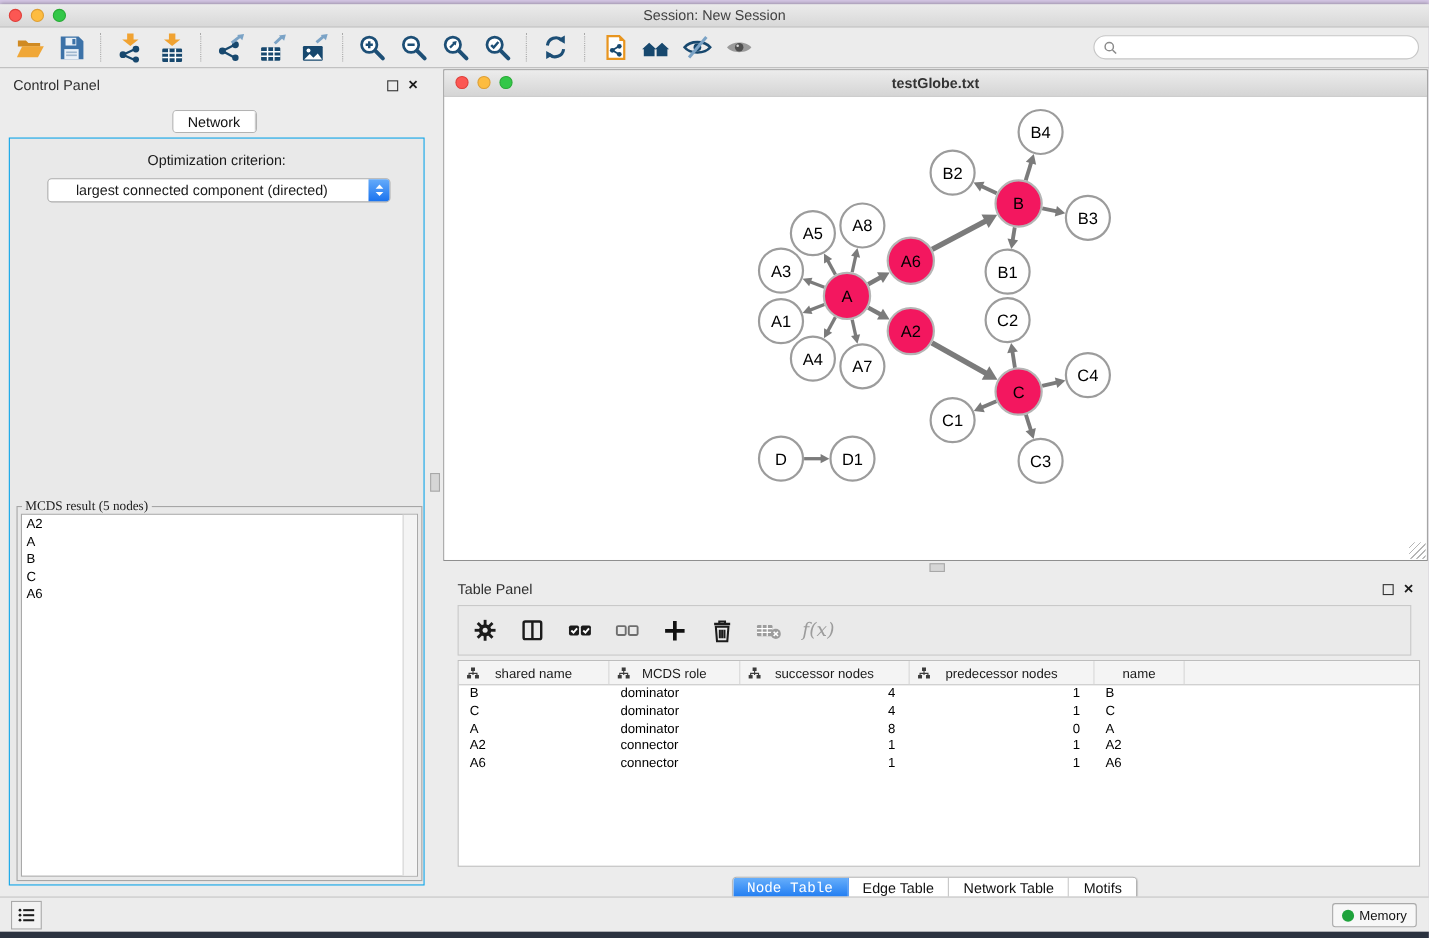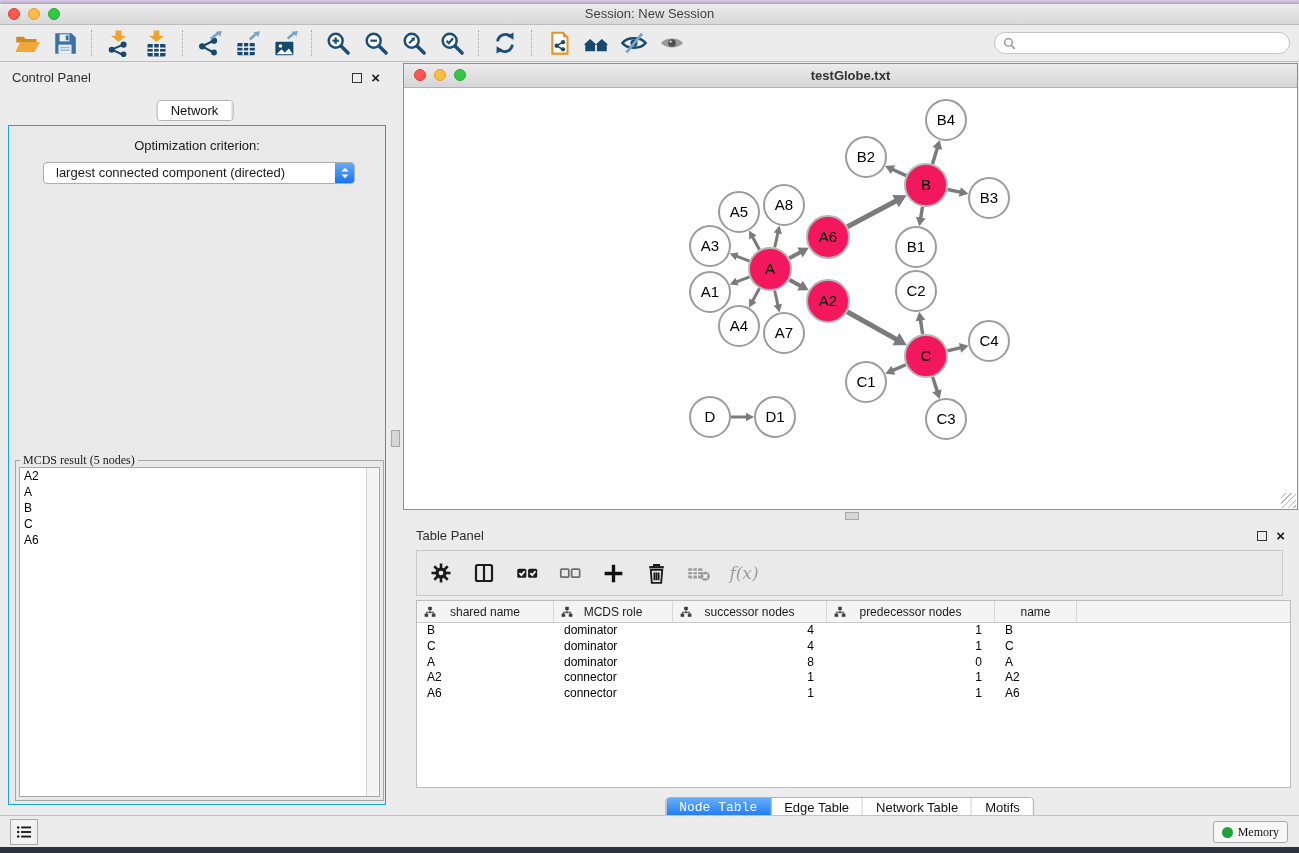--- a/index.html
+++ b/index.html
@@ -46,21 +46,21 @@
   #control-panel { position:absolute; left:0; top:58px; width:390px; height:753px; }
   #cp-header { position:absolute; left:12px; top:8px; right:10px; display:flex; justify-content:space-between; align-items:center; }
   .seg-bar { display:flex; border:1px solid #b3b3b3; border-radius:4px; overflow:hidden; background:#fff; height:21px; }
   .seg { padding:0 13px; line-height:20px; font-size:13px; color:#111; border-right:1px solid #c3c3c3; background:#fff; cursor:default; }
   .seg:last-child { border-right:none; }
   .seg.active { background:linear-gradient(#66aefb,#1b79f1); color:#fff; border-right-color:#1b79f1;font-family:Liberation Mono, monospace; }
   #cp-tabs { position:absolute; top:38px; left:50%; transform:translateX(-50%);flex-direction:column; }
   #cp-inner { position:absolute; left:8px; top:63px; width:378px; height:680px; background:#e9e9e9; border:1px solid #0ea5e9; }
   #criterion-label { position:absolute; top:12px; left:0; right:0; text-align:center; font-size:13px; }
   #criterion-select { position:absolute; top:36px; left:34px; width:312px; height:22px; background:#fff; border:1px solid #adadad;
-     border-radius:4px; line-height:20px; padding-left:12px; font-size:13px; }
+     border-radius:4px; line-height:20px; padding-left:25px; font-size:13px; }
   #criterion-stepper { position:absolute; right:0px; top:0px; width:19px; height:20px; border-radius:0 3px 3px 0;
      background:linear-gradient(#64abfa,#1a73ef); display:flex; align-items:center; justify-content:center; }
   .cp-buttons { position:absolute; top:70px; left:0; right:0; display:flex; justify-content:center; gap:14px; }
   .mac-btn { height:22px; background:#fff; border:1px solid #b3b3b3; border-radius:4px; padding:0 16px; font-size:13px; line-height:20px; color:#111; }
   #mcds-result-group { position:absolute; left:6px; top:334px; width:369px; height:341px; border:1px solid #a6a6a6; }
   #mcds-result-legend { position:absolute; top:-8px; left:4px; background:#e9e9e9; padding:0 3px; font-size:12px; color:#1a1a1a;font-family:Liberation Serif, serif; }
   #mcds-list { position:absolute; left:3px; right:3px; top:6px; bottom:3px; background:#fff; border:1px solid #a9a9a9; }
   #mcds-list .scroll-track { position:absolute; right:0; top:0; bottom:0; width:13px; background:#f4f4f4; border-left:1px solid #d4d4d4; }
   .mcds-item { font-size:12px; line-height:16px; padding-left:4px; color:#000; }
 
@@ -89,21 +89,21 @@
   #tp-thead { display:flex; height:22px; background:#f4f4f4; border-bottom:1px solid #c9c9c9; }
   .th { position:relative; height:100%; border-right:1px solid #d8d8d8; display:flex; align-items:center; justify-content:center; font-size:12px; color:#1a1a1a; }
   .th .col-icon { position:absolute; left:7px; top:5px; }
   .th.filler { flex:1; border-right:none; }
   .tr { display:flex; height:15.8px; }
   .td { font-size:12px; line-height:15.8px; padding:0 10px; white-space:nowrap; overflow:hidden; color:#000; }
   .td.right { text-align:right; padding-right:13px; }
   #tp-tabs { position:absolute; top:279px; left:50%; transform:translateX(-50%); box-shadow:0 1px 1px rgba(0,0,0,.15); }
 
   
-  #status-bar { position:absolute; left:0; bottom:0; width:100%; height:32px; background:#ececec; border-top:1px solid #c3c3c3;font-family:Liberation Serif, serif; }
+  #status-bar { position:absolute; left:0; bottom:0; width:100%; height:32px; background:#ececec; border-top:1px solid #c3c3c3; }
   #status-list-btn { position:absolute; left:10px; top:3px; width:28px; height:26px; border:1px solid #a9a9a9; background:#f2f2f2;
     display:flex; align-items:center; justify-content:center; }
   #memory-btn { position:absolute; right:11px; top:5px; height:22px; border:1px solid #a9a9a9; border-radius:3px; background:#f7f7f7;
     display:flex; align-items:center; gap:5px; padding:0 8px; font-size:12px; color:#111; }
   #memory-dot { width:11px; height:11px; border-radius:50%; background:#1fa33c; }
 </style>
 </head>
 <body>
 
 <div id="app">

